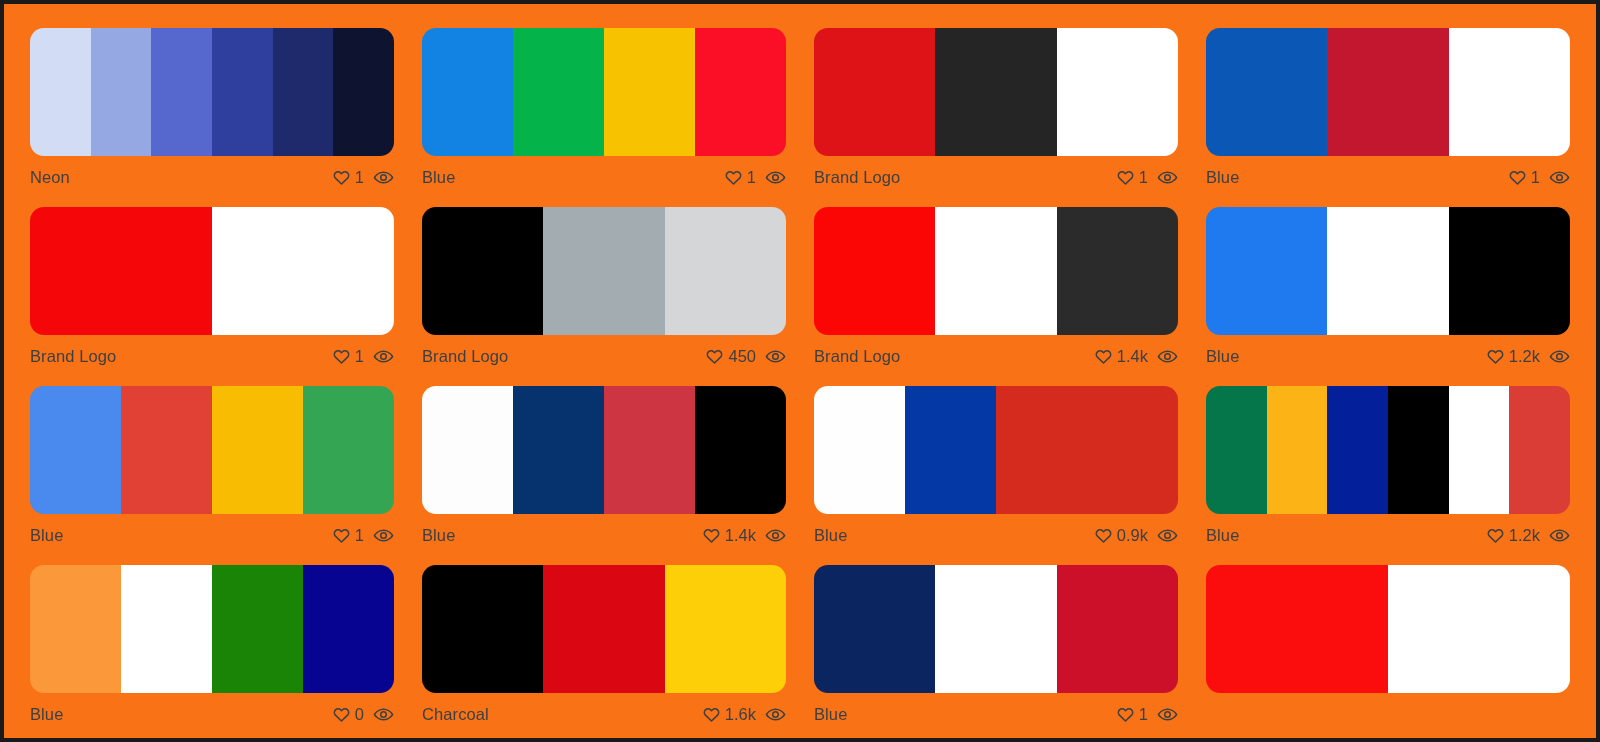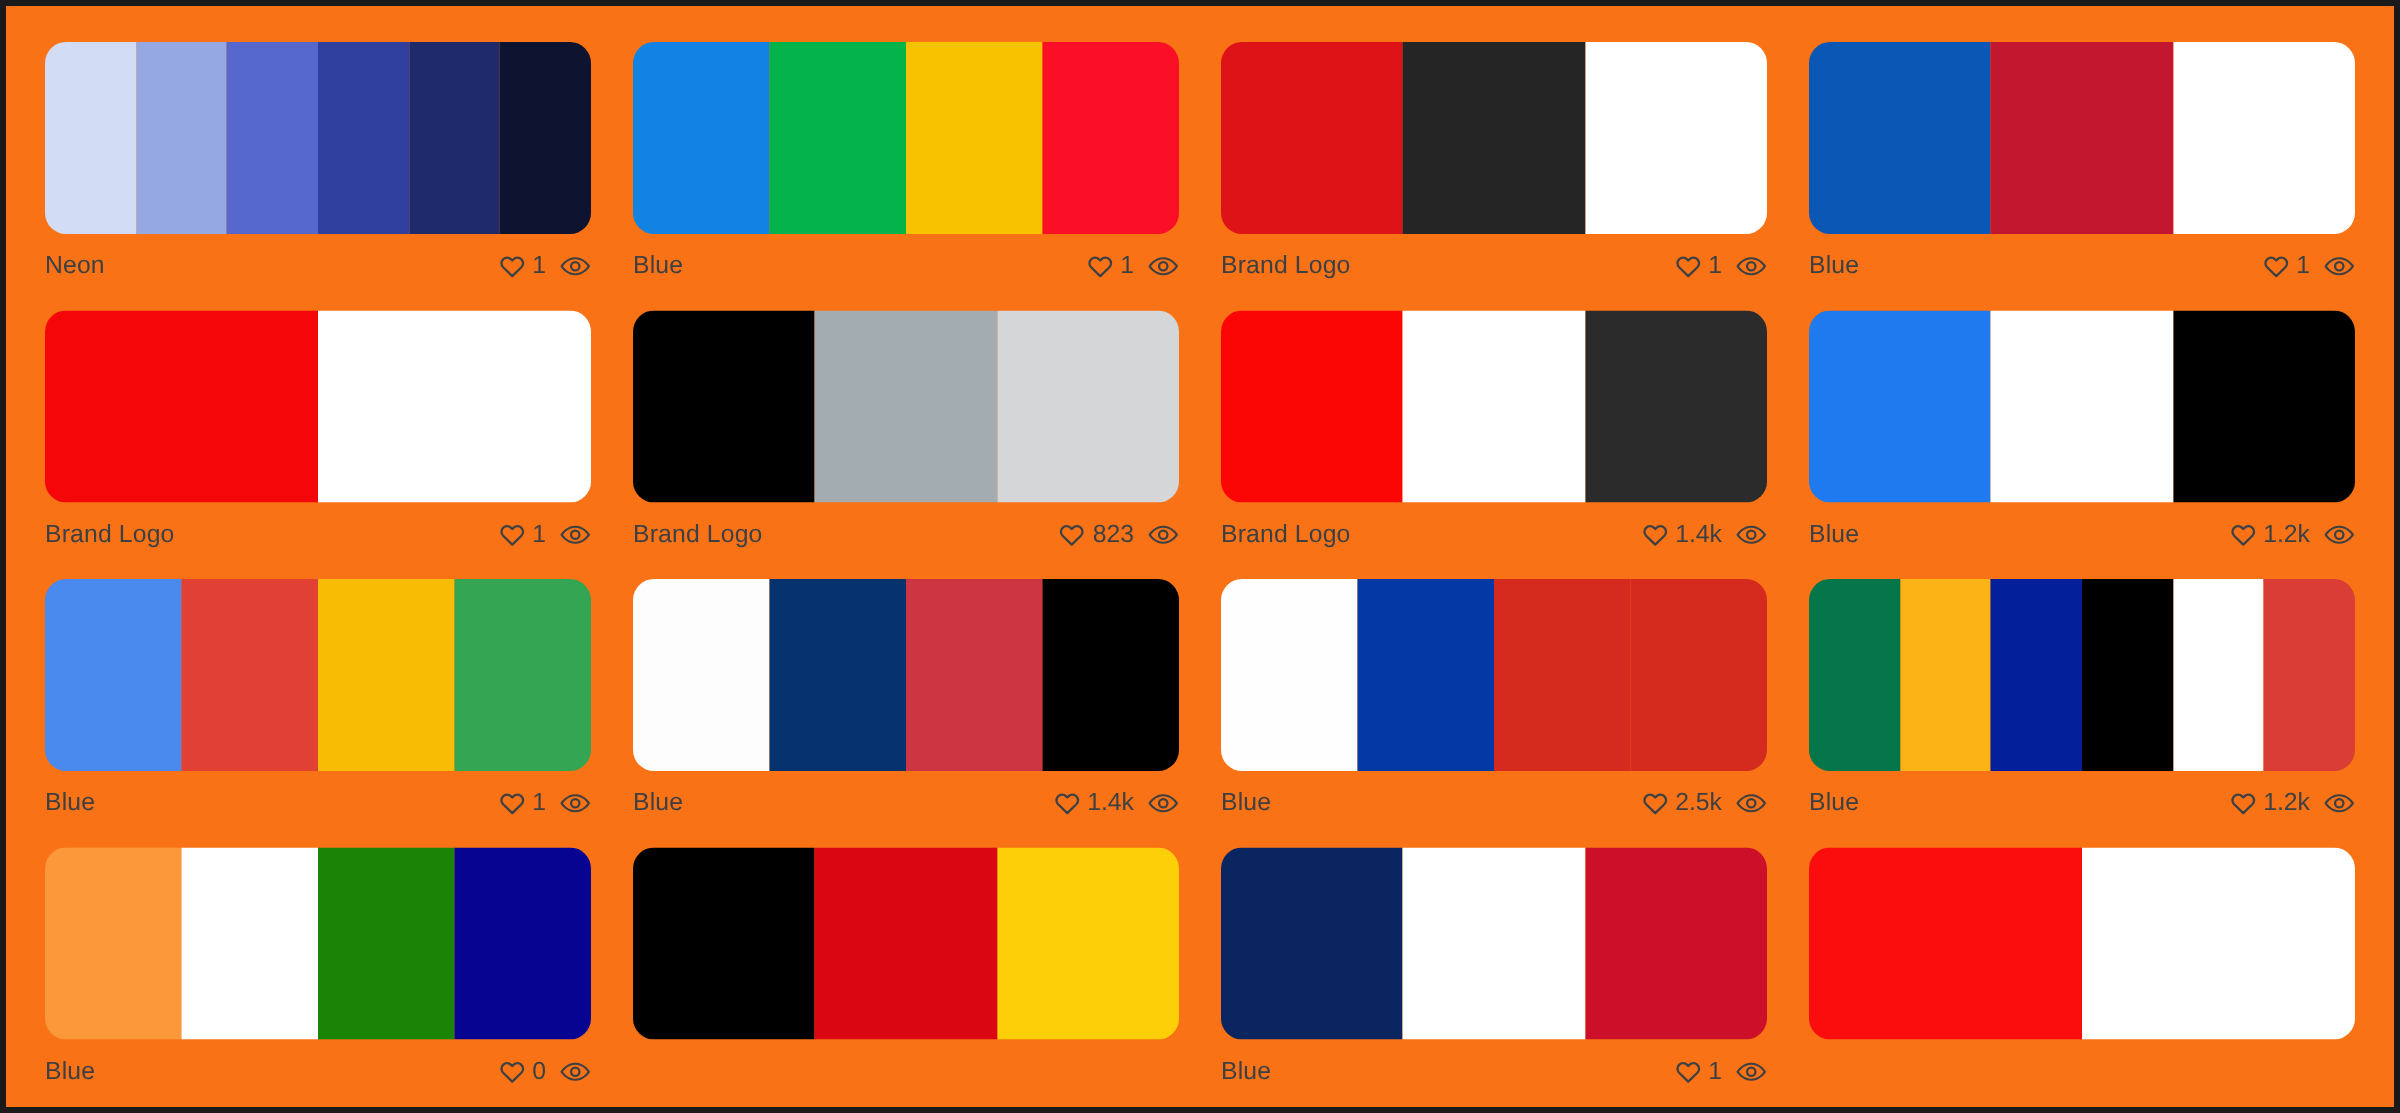--- a/index.html
+++ b/index.html
@@ -240,21 +240,21 @@
         </div>
     <div class="meta">
       <span class="palette-name">Brand Logo</span>
       <span class="stats">
         <span class="like-group">
           <span class="icon">
             <svg width="19" height="19" viewBox="0 0 24 24" fill="none" stroke="#3c4043" stroke-width="1.9" stroke-linecap="round" stroke-linejoin="round">
               <path d="M12 20.3 4.3 12.8a4.6 4.6 0 0 1 0-6.6 4.8 4.8 0 0 1 6.7 0l1 1 1-1a4.8 4.8 0 0 1 6.7 0 4.6 4.6 0 0 1 0 6.6z"></path>
             </svg>
           </span>
-          <span class="like-count">823</span>
+          <span class="like-count">450</span>
         </span>
         <span class="icon" aria-label="view">
           <svg width="21" height="21" viewBox="0 0 24 24" fill="none" stroke="#3c4043" stroke-width="1.7" stroke-linecap="round" stroke-linejoin="round">
             <path d="M1.6 12S5.3 5.9 12 5.9 22.4 12 22.4 12 18.7 18.1 12 18.1 1.6 12 1.6 12z"></path>
             <circle cx="12" cy="12" r="3.2"></circle>
           </svg>
         </span>
       </span>
     </div>
   </div>
@@ -378,21 +378,21 @@
         </div>
     <div class="meta">
       <span class="palette-name">Blue</span>
       <span class="stats">
         <span class="like-group">
           <span class="icon">
             <svg width="19" height="19" viewBox="0 0 24 24" fill="none" stroke="#3c4043" stroke-width="1.9" stroke-linecap="round" stroke-linejoin="round">
               <path d="M12 20.3 4.3 12.8a4.6 4.6 0 0 1 0-6.6 4.8 4.8 0 0 1 6.7 0l1 1 1-1a4.8 4.8 0 0 1 6.7 0 4.6 4.6 0 0 1 0 6.6z"></path>
             </svg>
           </span>
-          <span class="like-count">2.5k</span>
+          <span class="like-count">0.9k</span>
         </span>
         <span class="icon" aria-label="view">
           <svg width="21" height="21" viewBox="0 0 24 24" fill="none" stroke="#3c4043" stroke-width="1.7" stroke-linecap="round" stroke-linejoin="round">
             <path d="M1.6 12S5.3 5.9 12 5.9 22.4 12 22.4 12 18.7 18.1 12 18.1 1.6 12 1.6 12z"></path>
             <circle cx="12" cy="12" r="3.2"></circle>
           </svg>
         </span>
       </span>
     </div>
   </div>
@@ -454,20 +454,39 @@
       </span>
     </div>
   </div>
 
   <div class="card">
     <div class="swatches" title="Charcoal">
           <div class="swatch" style="background: rgb(0, 0, 0);"></div>
           <div class="swatch" style="background: rgb(218, 7, 18);"></div>
           <div class="swatch" style="background: rgb(253, 207, 8);"></div>
         </div>
+    <div class="meta">
+      <span class="palette-name">Charcoal</span>
+      <span class="stats">
+        <span class="like-group">
+          <span class="icon">
+            <svg width="19" height="19" viewBox="0 0 24 24" fill="none" stroke="#3c4043" stroke-width="1.9" stroke-linecap="round" stroke-linejoin="round">
+              <path d="M12 20.3 4.3 12.8a4.6 4.6 0 0 1 0-6.6 4.8 4.8 0 0 1 6.7 0l1 1 1-1a4.8 4.8 0 0 1 6.7 0 4.6 4.6 0 0 1 0 6.6z"></path>
+            </svg>
+          </span>
+          <span class="like-count">1.6k</span>
+        </span>
+        <span class="icon" aria-label="view">
+          <svg width="21" height="21" viewBox="0 0 24 24" fill="none" stroke="#3c4043" stroke-width="1.7" stroke-linecap="round" stroke-linejoin="round">
+            <path d="M1.6 12S5.3 5.9 12 5.9 22.4 12 22.4 12 18.7 18.1 12 18.1 1.6 12 1.6 12z"></path>
+            <circle cx="12" cy="12" r="3.2"></circle>
+          </svg>
+        </span>
+      </span>
+    </div>
   </div>
 
   <div class="card">
     <div class="swatches" title="Blue">
           <div class="swatch" style="background: rgb(10, 37, 96);"></div>
           <div class="swatch" style="background: rgb(255, 255, 255);"></div>
           <div class="swatch" style="background: rgb(205, 16, 41);"></div>
         </div>
     <div class="meta">
       <span class="palette-name">Blue</span>

